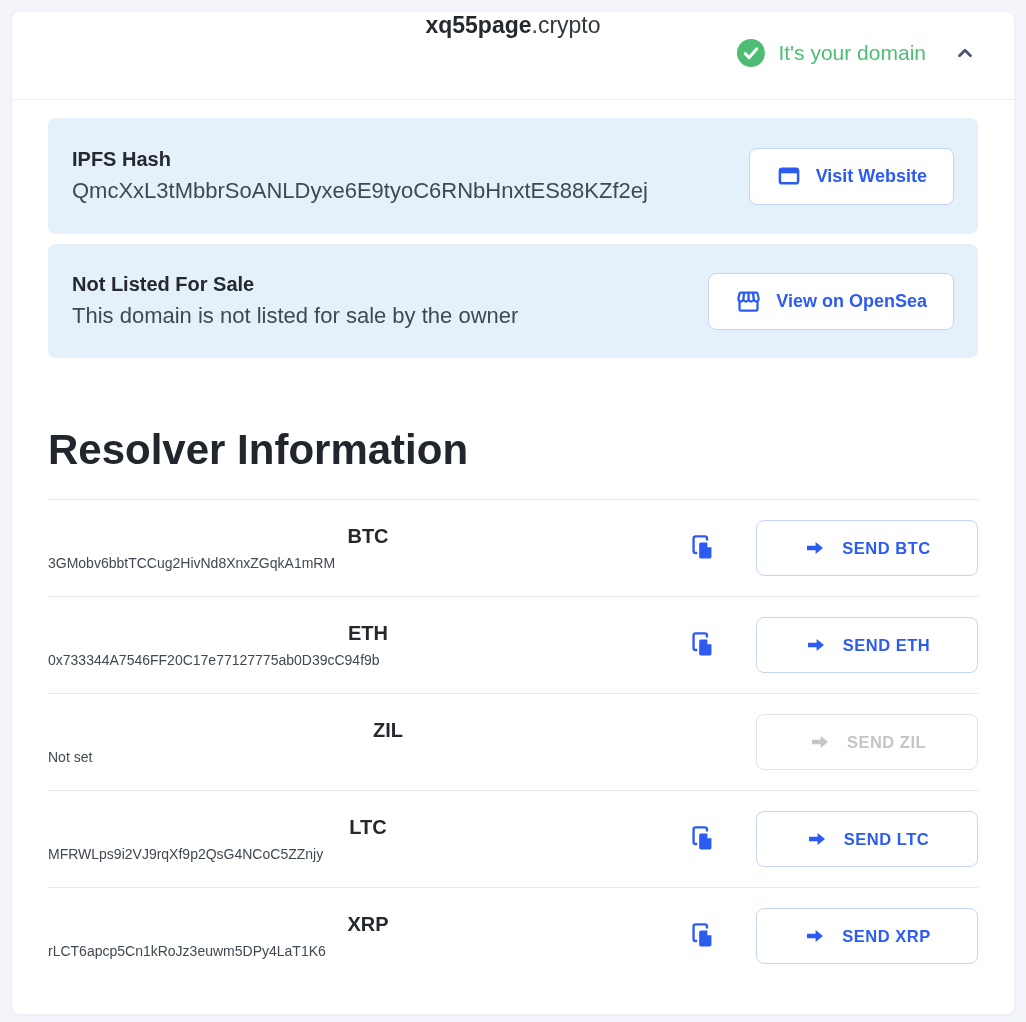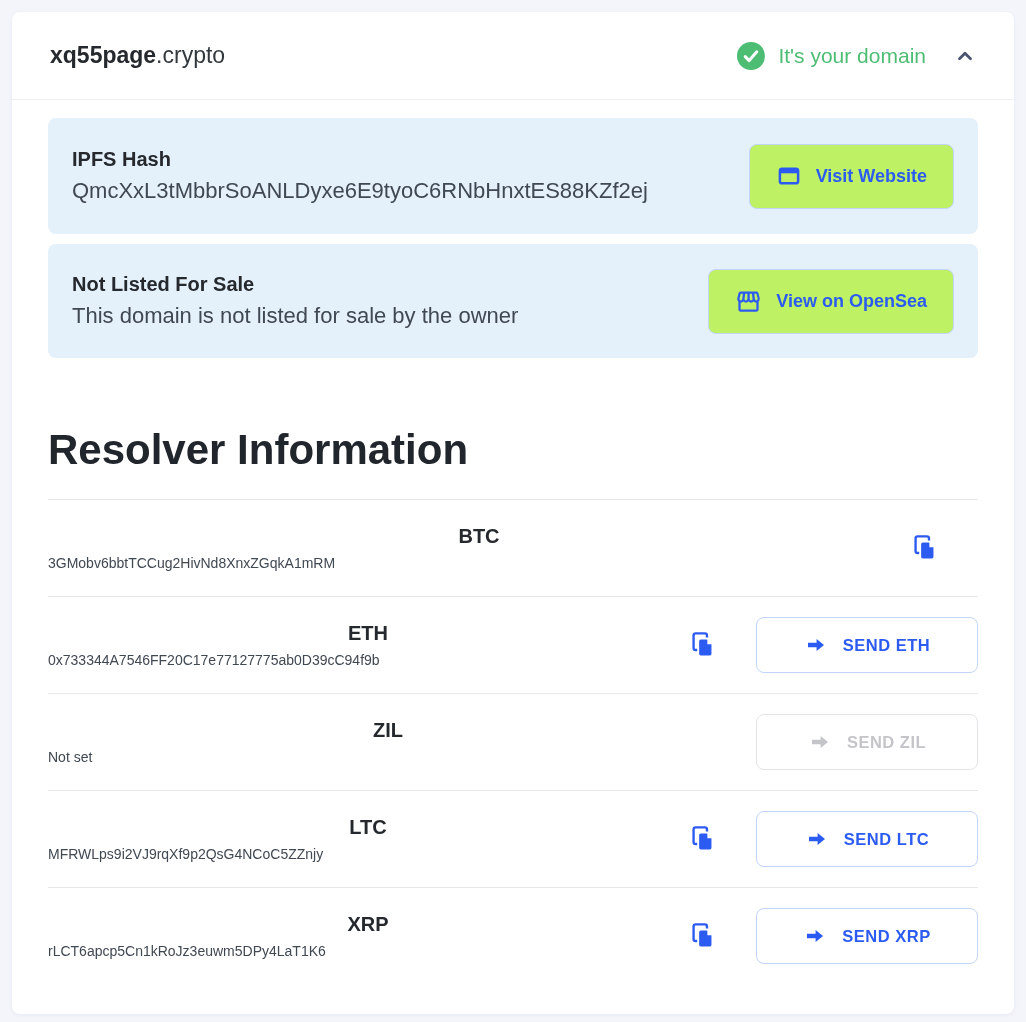--- a/index.html
+++ b/index.html
@@ -15,20 +15,21 @@
     background: #ffffff;
     border-radius: 8px;
     box-shadow: 0 1px 4px rgba(40,50,80,0.06);
     display: flex; flex-direction: column;
   }
   
   .card-header {
     display: flex; align-items: center;
     height: 88px; padding: 0 38px;
     border-bottom: 1px solid #edeff3;
+    flex-direction: column;
   }
   .domain-title { font-size: 23px; color: #25292e; }
   .domain-title .b { font-weight: 700; }
   .domain-title .s { font-weight: 400; color: #33383d; }
   .header-right { margin-left: auto; display: flex; align-items: center; }
   .check-badge { width: 28px; height: 28px; margin-right: 13px; display: inline-flex; }
   .status-text { font-size: 21px; color: #4dbd74; }
   .chevron-btn {
     margin-left: 28px; background: none; border: none; cursor: pointer;
     display: inline-flex; align-items: center;
@@ -39,22 +40,22 @@
     background: #e4f1fb; border-radius: 8px;
     min-height: 116px; padding: 20px 24px;
     display: flex; align-items: center;
     margin-bottom: 10px;
   }
   .info-card + .info-card { min-height: 114px; }
   .info-text { flex: 1; padding-right: 36px; }
   .info-title { font-size: 20px; font-weight: 700; color: #25292e; margin-bottom: 7px; }
   .info-sub { font-size: 22px; color: #404852; }
   .action-btn {
-    background: #bef264; border: 1px solid #c3d4f9; border-radius: 8px;
-    height: 65px; padding: 0 26px;
+    background: #ffffff; border: 1px solid #c3d4f9; border-radius: 8px;
+    height: 57px; padding: 0 26px;
     display: inline-flex; align-items: center; gap: 14px;
     color: #2c5bf2; font-size: 18px; font-weight: 700;
     font-family: "Liberation Sans", sans-serif;
     cursor: pointer; white-space: nowrap;
   }
   .action-btn .ic { display: inline-flex; }
   
   .section-heading {
     font-size: 42px; font-weight: 700; color: #21262c;
     line-height: 1.2; margin: 67px 0 24px 0;
@@ -156,20 +157,28 @@
         </div>
         <button class="copy-btn">
           <span class="ic">
             <svg width="30" height="30" viewBox="0 0 28 28">
               <rect x="5.2" y="3.2" width="12.5" height="15.5" rx="2" fill="none" stroke="#2c5bf2" stroke-width="2.2"></rect>
               <path d="M11.9 8h6.3l4.6 4.8v9.4a2.4 2.4 0 0 1-2.4 2.4h-8.5a2.4 2.4 0 0 1-2.4-2.4V10.4A2.4 2.4 0 0 1 11.9 8z" fill="#2c5bf2" stroke="#ffffff" stroke-width="1.8"></path>
               <path d="M18.1 8.6l4.4 4.6h-4.4z" fill="#ffffff"></path>
             </svg>
           </span>
         </button>
+        <button class="send-btn">
+          <span class="ic">
+            <svg width="24" height="24" viewBox="0 0 24 24">
+                <path d="M4 9.8h8.6V6l7.4 6-7.4 6v-3.8H4V9.8z" fill="currentColor"></path>
+              </svg>
+          </span>
+          <span>SEND BTC</span>
+        </button>
       </div>
 
       <div class="row">
         <div class="row-info">
           <div class="row-label">ETH</div>
           <div class="row-address">0x733344A7546FF20C17e77127775ab0D39cC94f9b</div>
         </div>
         <button class="copy-btn">
           <span class="ic">
             <svg width="30" height="30" viewBox="0 0 28 28">

